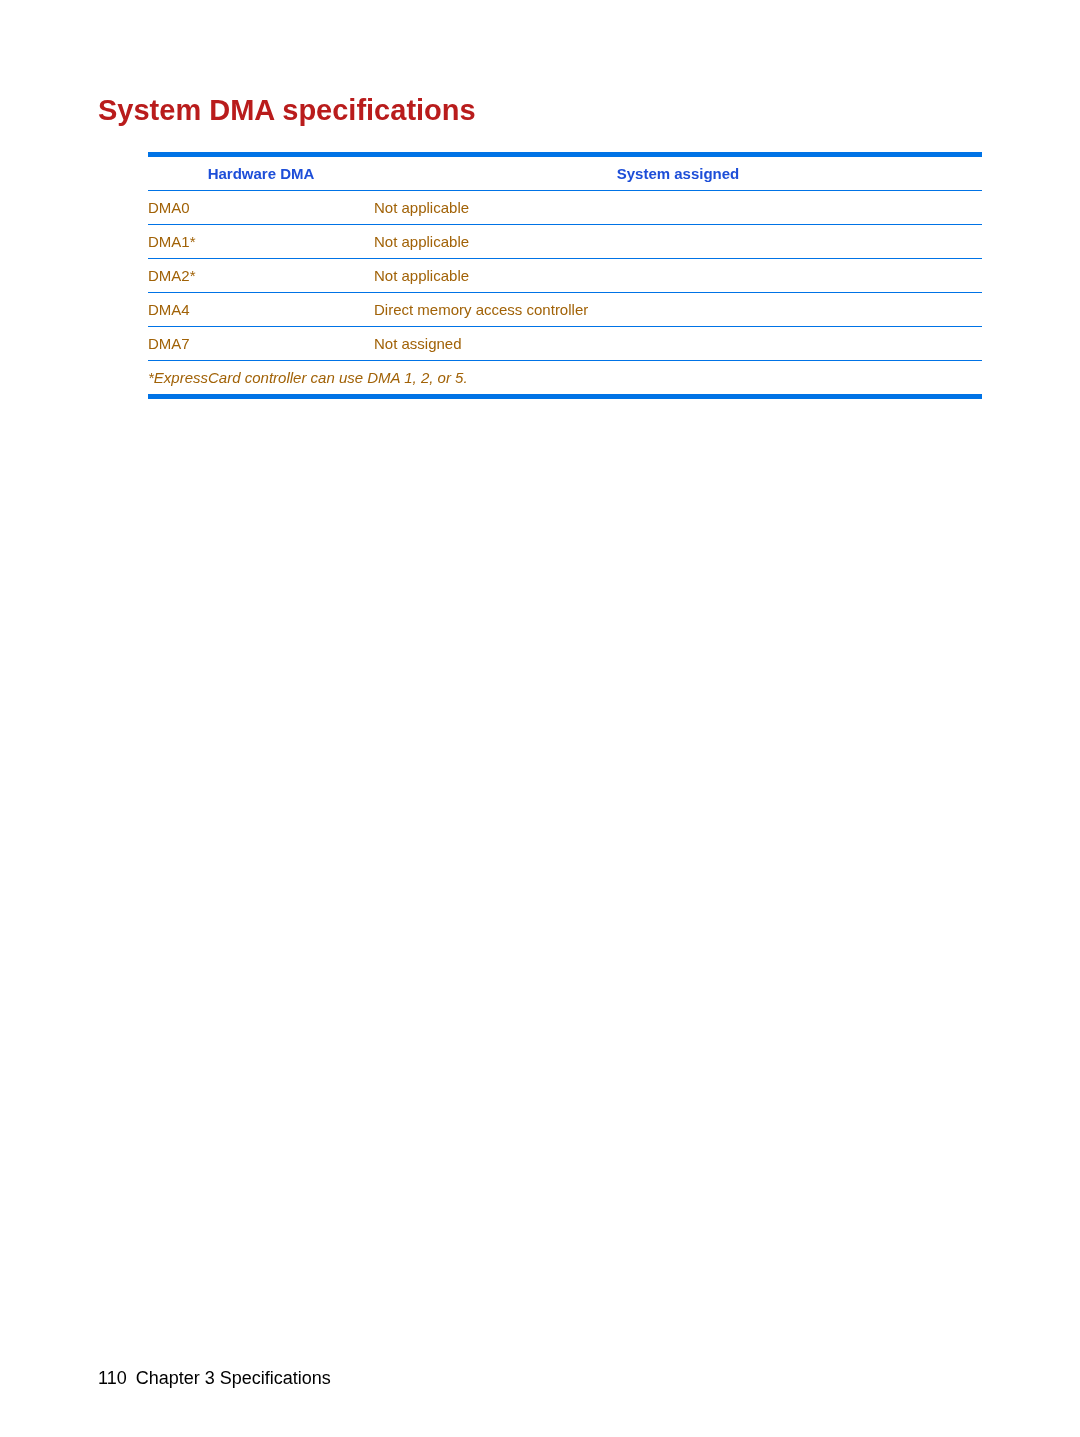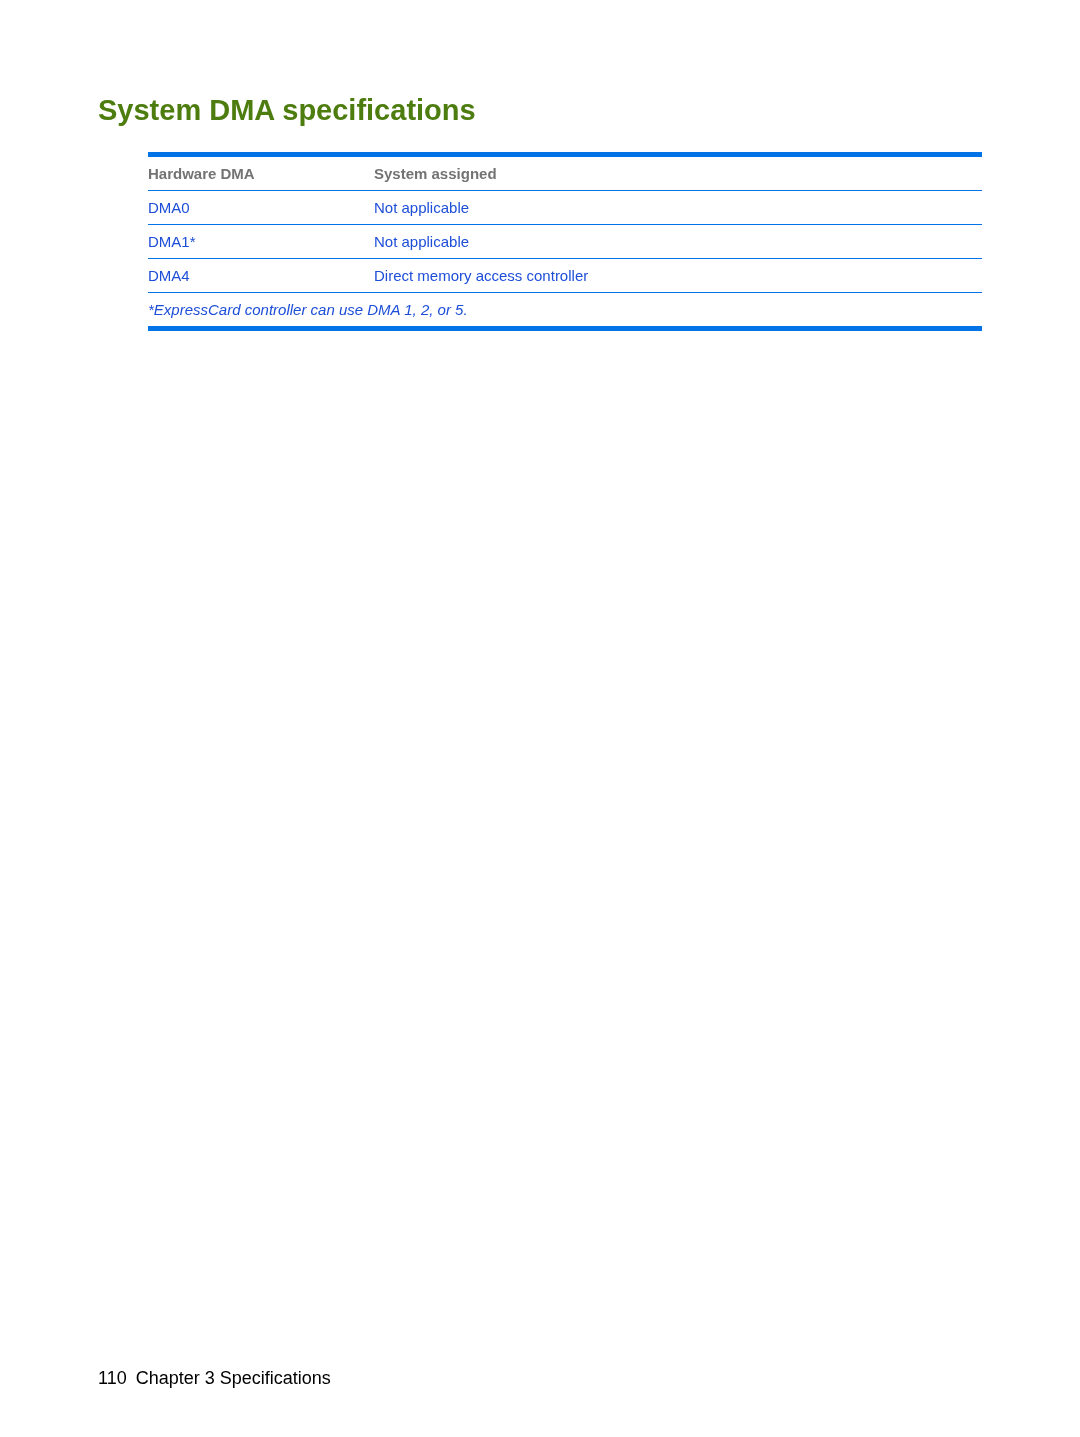--- a/index.html
+++ b/index.html
@@ -11,50 +11,50 @@
       font-family: Arial, Helvetica, sans-serif;
       width: 1080px;
       height: 1437px;
       background: #ffffff;
       position: relative;
     }
     .page-content {
       padding: 94px 98px 0 98px;
     }
     .section-heading {
-      color: #4d7c0f;
+      color: #b91c1c;
       font-size: 29px;
       font-weight: bold;
       margin-bottom: 25px;
     }
     .table-wrapper {
       margin-left: 50px;
       margin-right: 0;
     }
     .spec-table {
       width: 100%;
       border-collapse: collapse;
       border-top: 5px solid #0073e6;
       border-bottom: 5px solid #0073e6;
     }
     .spec-table th {
-      text-align: left;
+      text-align: center;
       font-size: 15px;
       font-weight: bold;
-      color: #737373;
+      color: #1d4ed8;
       padding: 8px 0 8px 0;
       border-bottom: 1px solid #0073e6;
     }
     .spec-table th:first-child {
       width: 226px;
       padding-left: 0;
     }
     .spec-table td {
       font-size: 15px;
-      color: #1d4ed8;
+      color: #a16207;
       padding: 8px 0 8px 0;
       border-bottom: 1px solid #0073e6;
       vertical-align: top;
     }
     .spec-table tr.footnote-row td {
       border-bottom: none;
       padding-top: 8px;
       padding-bottom: 8px;
     }
     .spec-table tr:last-child td {
@@ -89,22 +89,30 @@
       <tbody>
         <tr>
           <td>DMA0</td>
           <td>Not applicable</td>
         </tr>
         <tr>
           <td>DMA1*</td>
           <td>Not applicable</td>
         </tr>
         <tr>
+          <td>DMA2*</td>
+          <td>Not applicable</td>
+        </tr>
+        <tr>
           <td>DMA4</td>
           <td>Direct memory access controller</td>
+        </tr>
+        <tr>
+          <td>DMA7</td>
+          <td>Not assigned</td>
         </tr>
         <tr class="footnote-row">
           <td colspan="2">*ExpressCard controller can use DMA 1, 2, or 5.</td>
         </tr>
       </tbody>
     </table>
   </div>
 </div>
 
 <div class="page-footer">

